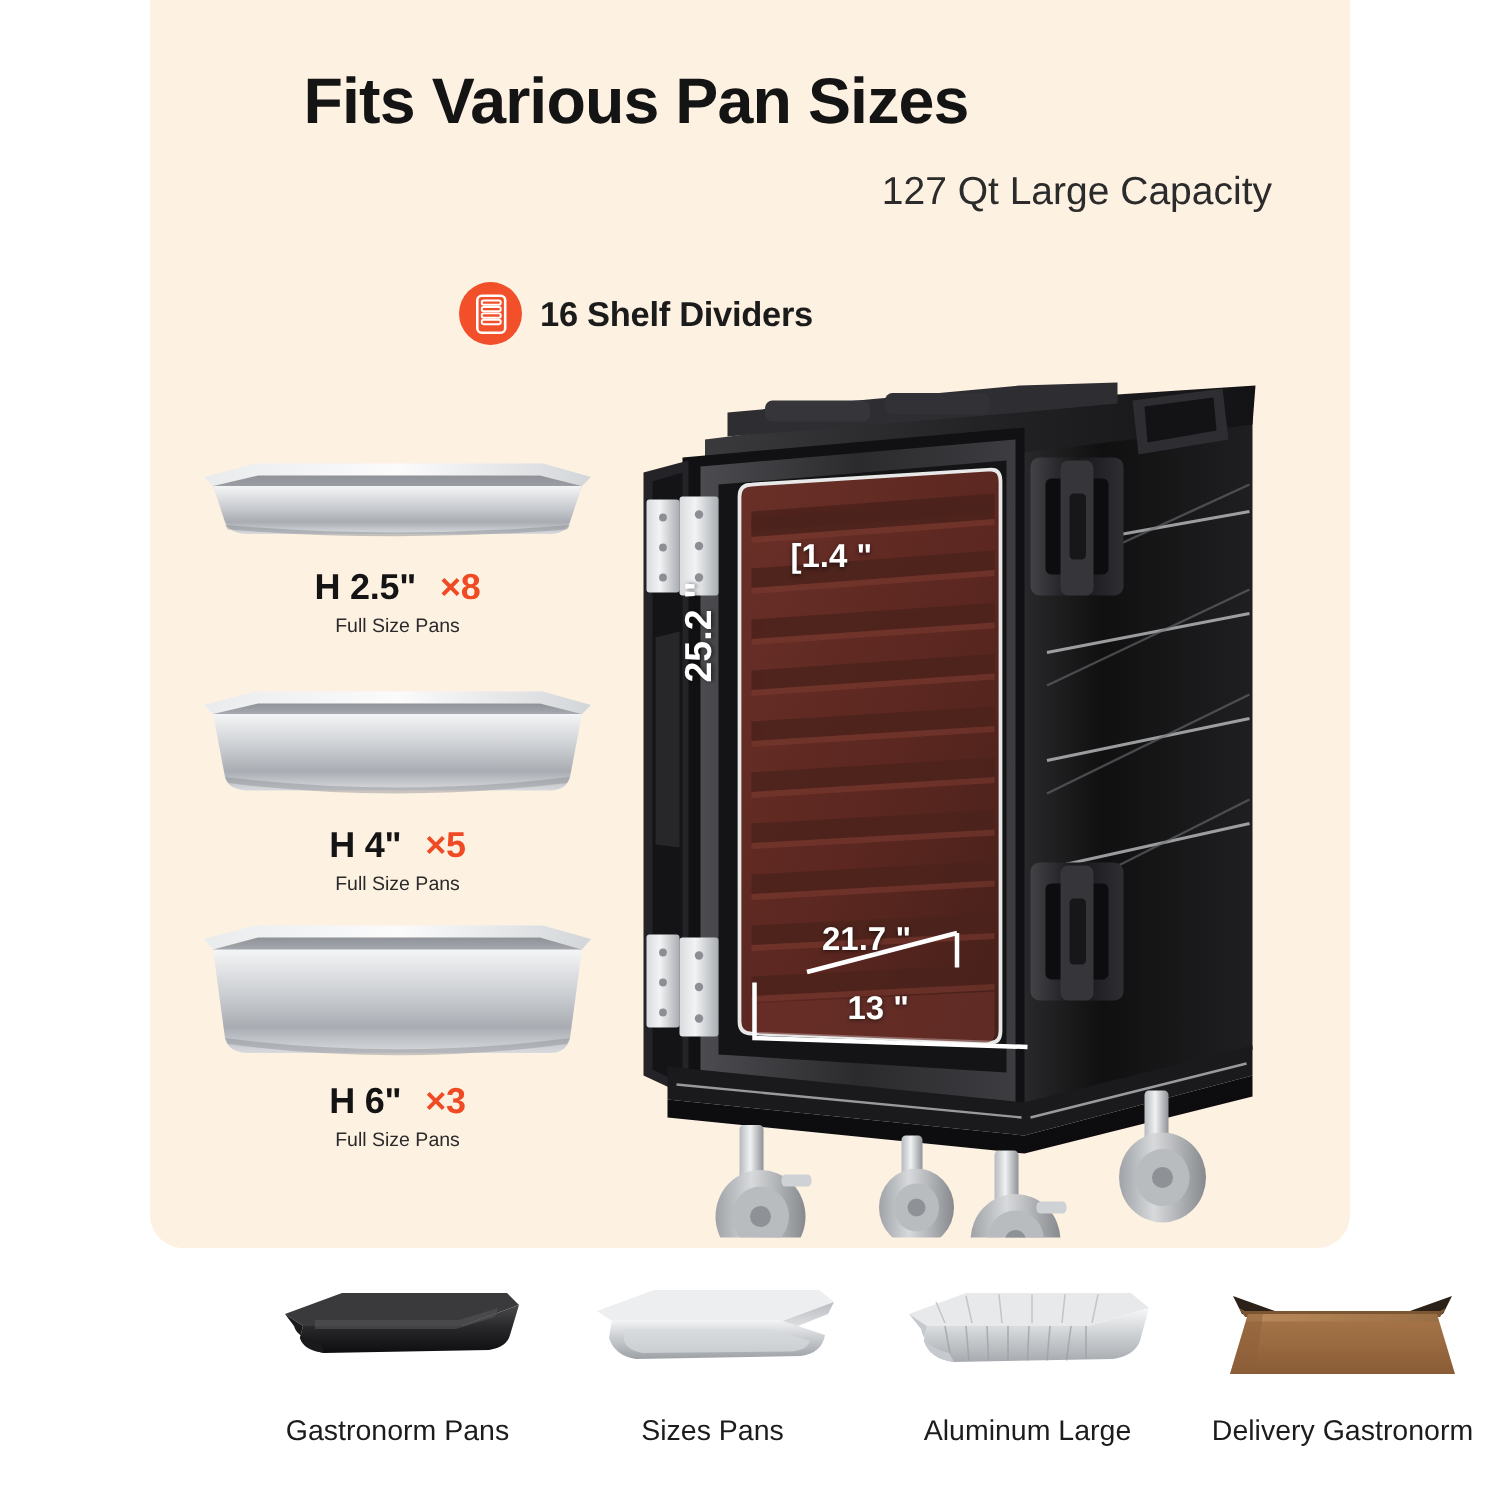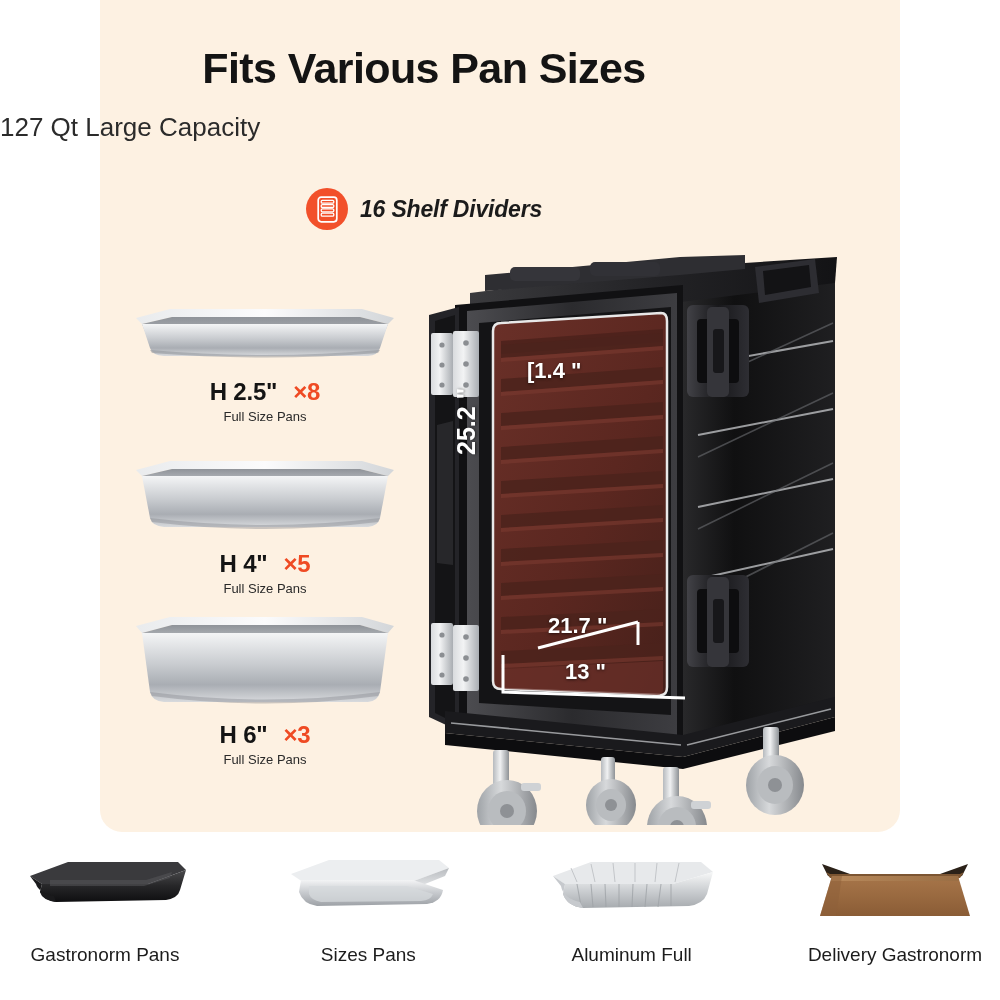--- a/index.html
+++ b/index.html
@@ -20,28 +20,28 @@
 
   
   .title {
     position: absolute; left: 0; top: 44px; width: 100%;
     text-align: center;
     font-size: 43px; font-weight: 700; letter-spacing: -0.6px;
     color: #141414;
   }
   .subtitle {
     position: absolute; left: 0; top: 112px; width: 100%;
-    text-align: left;
+    text-align: right;
     font-size: 26px; font-weight: 400; color: #2b2b2b;
   }
 
   
   .badge-row {
     position: absolute; left: 0; top: 188px; width: 100%;
-    display: flex; justify-content: center; align-items: center; gap: 12px; font-style: italic;
+    display: flex; justify-content: center; align-items: center; gap: 12px;
   }
   .badge-circle {
     width: 42px; height: 42px; border-radius: 50%;
     background: #f2502a;
     display: flex; align-items: center; justify-content: center;
     flex: none;
   }
   .badge-icon { width: 21px; height: 27px; display:block; }
   .badge-text { font-size: 23px; font-weight: 700; color: #1b1b1b; letter-spacing: -0.2px; }
 
@@ -73,21 +73,21 @@
     left: 452px; top: 455px; font-size: 25px;
     transform: rotate(-90deg); transform-origin: left top;
   }
   .dim-217 { left: 548px; top: 613px; font-size: 22px; }
   .dim-13  { left: 565px; top: 659px; font-size: 22px; }
 
   
   .strip {
     position: absolute; left: 0; top: 838px; width: 1000px; height: 162px;
     background: #ffffff;
-    display: flex; align-items: flex-start; justify-content: space-between;
+    display: flex; align-items: flex-start; justify-content: flex-end;
   }
   .strip-item {
     width: 210px; text-align: center;
     display: flex; flex-direction: column; align-items: center;
   }
   .strip-art { height: 92px; display:flex; align-items:flex-end; justify-content:center; }
   .strip-label { margin-top: 14px; font-size: 19px; color: #1c1c1c; }
 </style>
 </head>
 <body>
@@ -444,21 +444,21 @@
             <path d="M24 18 L30 32"></path>
               <path d="M44 14 L48 32"></path>
               <path d="M66 13 L68 32"></path>
             <path d="M88 13 L88 32"></path>
               <path d="M110 13 L108 32"></path>
               <path d="M132 13 L128 32"></path>
           </g>
           <path d="M6 26 L18 34 L16 44 Q20 56 36 58 L33 52 Q16 48 14 36 Z" fill="#c6c9cd"></path>
         </svg>
       </div>
-      <div class="strip-label">Aluminum Full</div>
+      <div class="strip-label">Aluminum Large</div>
     </div>
 
     <div class="strip-item">
       <div class="strip-art">
         <svg width="170" height="80" viewBox="0 0 170 80">
           <defs>
             <linearGradient id="kraft" x1="0" y1="0" x2="0" y2="1">
               <stop offset="0" stop-color="#a77549"></stop>
                 <stop offset=".45" stop-color="#9b6b41"></stop>
               <stop offset="1" stop-color="#8a5c36"></stop>

